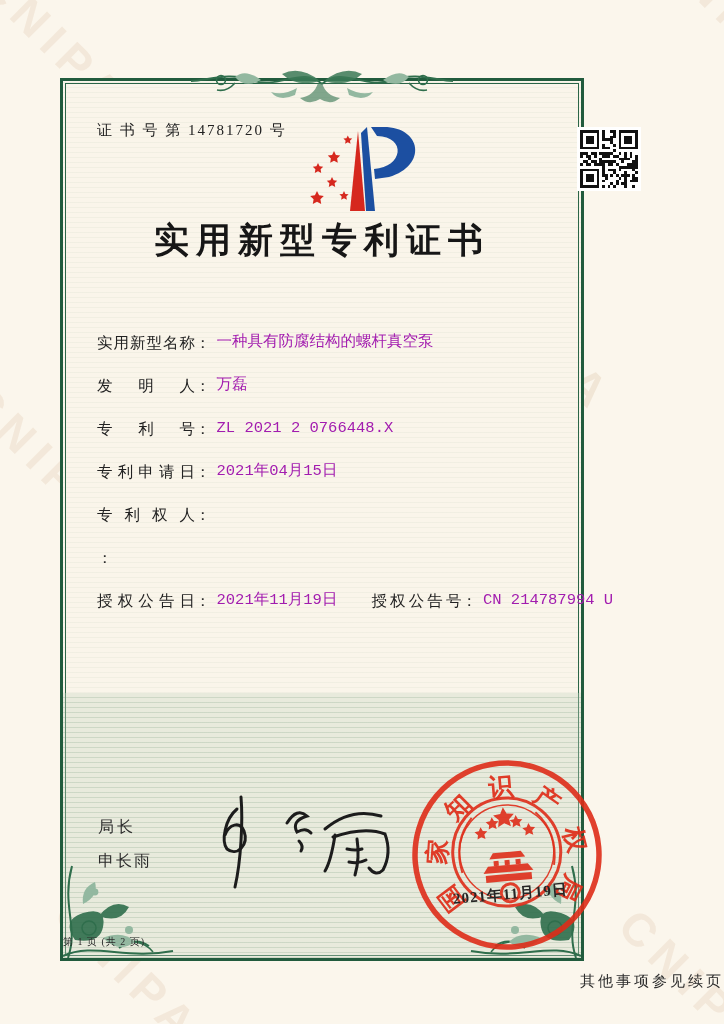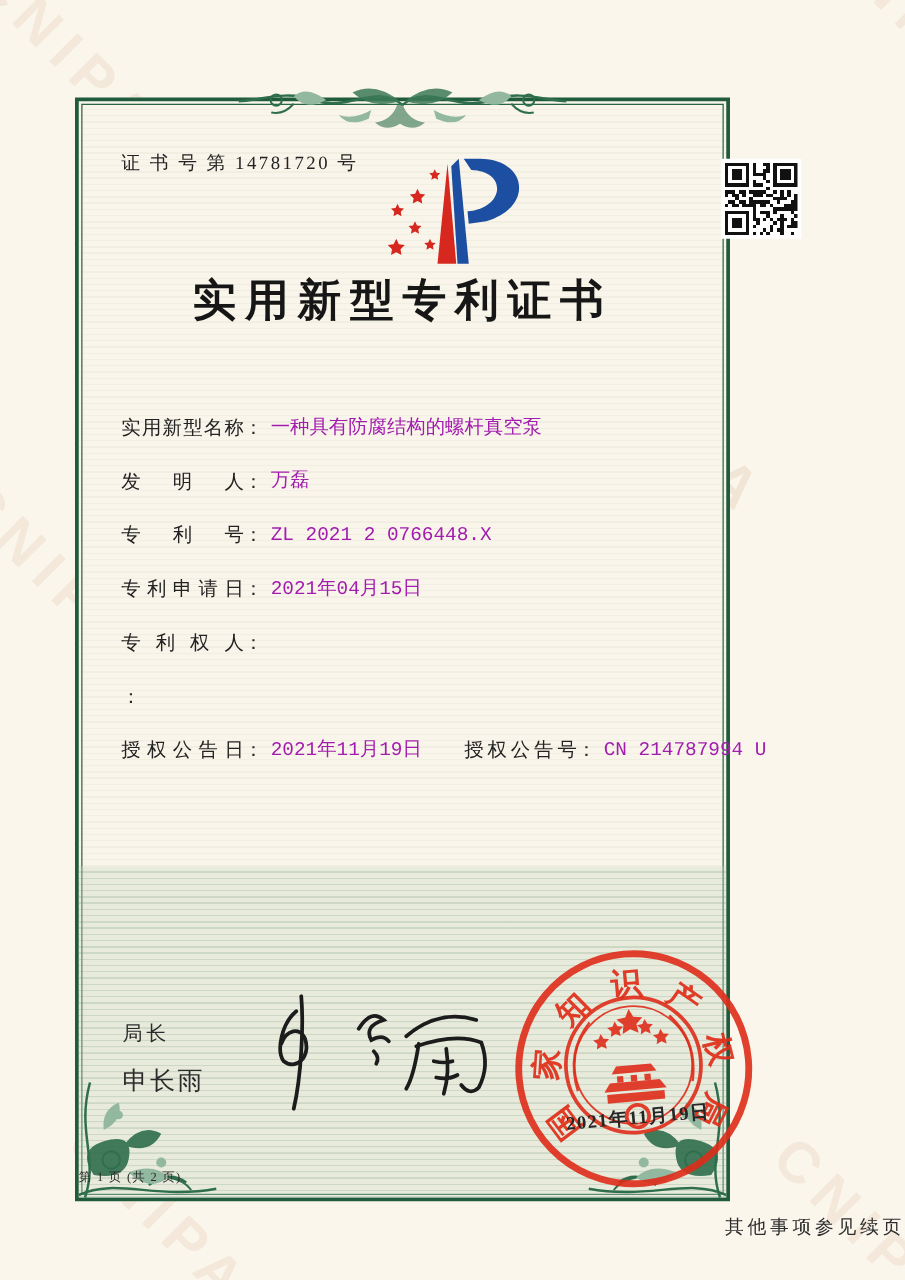--- a/index.html
+++ b/index.html
@@ -72,21 +72,21 @@
   .pair2{margin-left:34px;display:flex;}
   .pair2 .lbl{width:90px;flex:0 0 90px;display:inline-block;text-align:justify;text-align-last:justify;}
   
   .body-text{position:absolute;left:26px;top:516px;width:552px;}
   .body-text p{
     margin:0;font-size:15px;line-height:24.5px;text-indent:2em;
     text-align:justify;color:#242424;
   }
   
   .sig-title{position:absolute;left:35px;top:736px;font-size:16px;letter-spacing:3px;}
-  .sig-name{position:absolute;left:35px;top:770px;font-size:20px;letter-spacing:2px;}
+  .sig-name{position:absolute;left:35px;top:770px;font-size:16px;letter-spacing:2px;}
   .autograph{position:absolute;left:128px;top:708px;width:226px;height:104px;}
   
   .seal{
     position:absolute;left:346px;top:676px;width:196px;height:196px;
     transform:rotate(-5deg);
   }
   .seal svg{position:absolute;left:0;top:0;}
   .seal-char{
     position:absolute;left:50%;top:50%;width:28px;margin-left:-14px;margin-top:-15px;
     text-align:center;font-size:25px;font-weight:bold;color:rgba(222,44,24,0.92);

